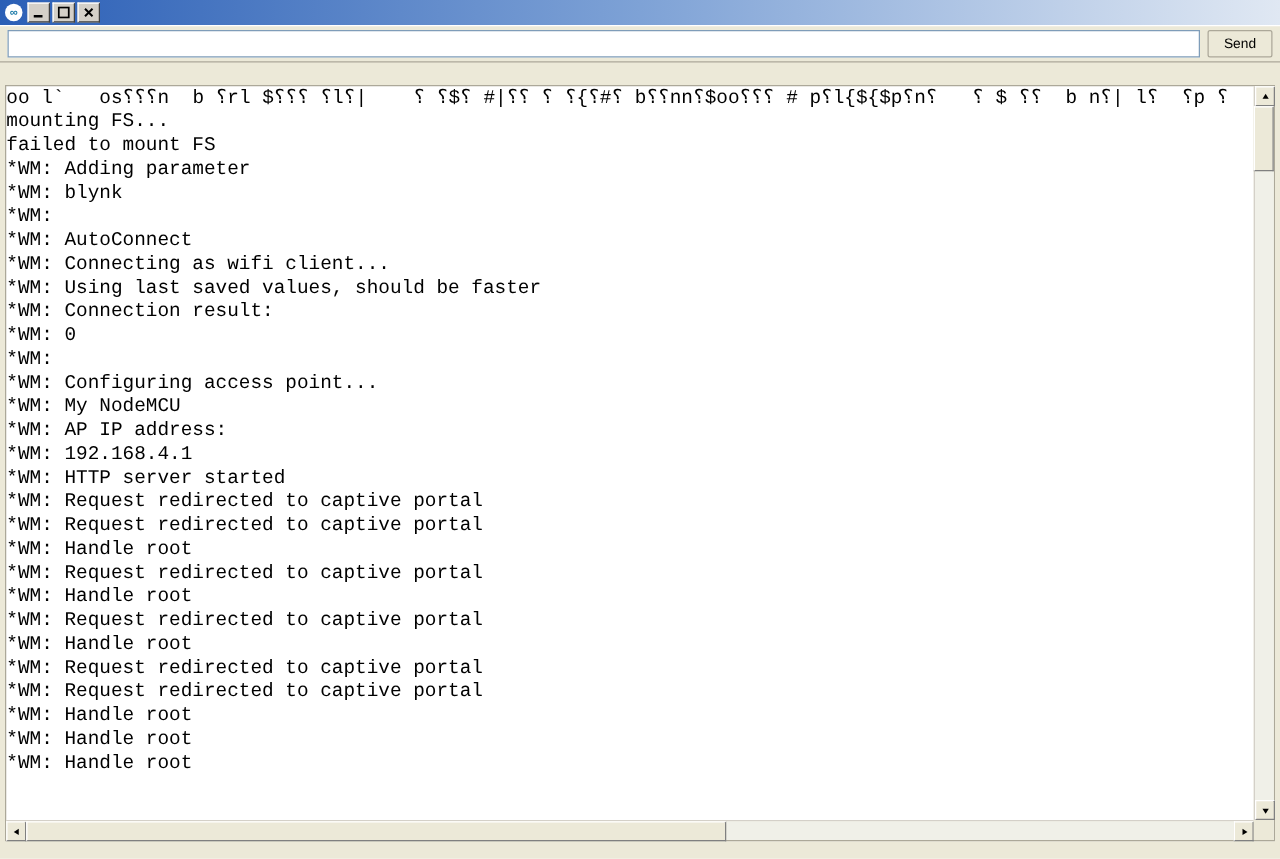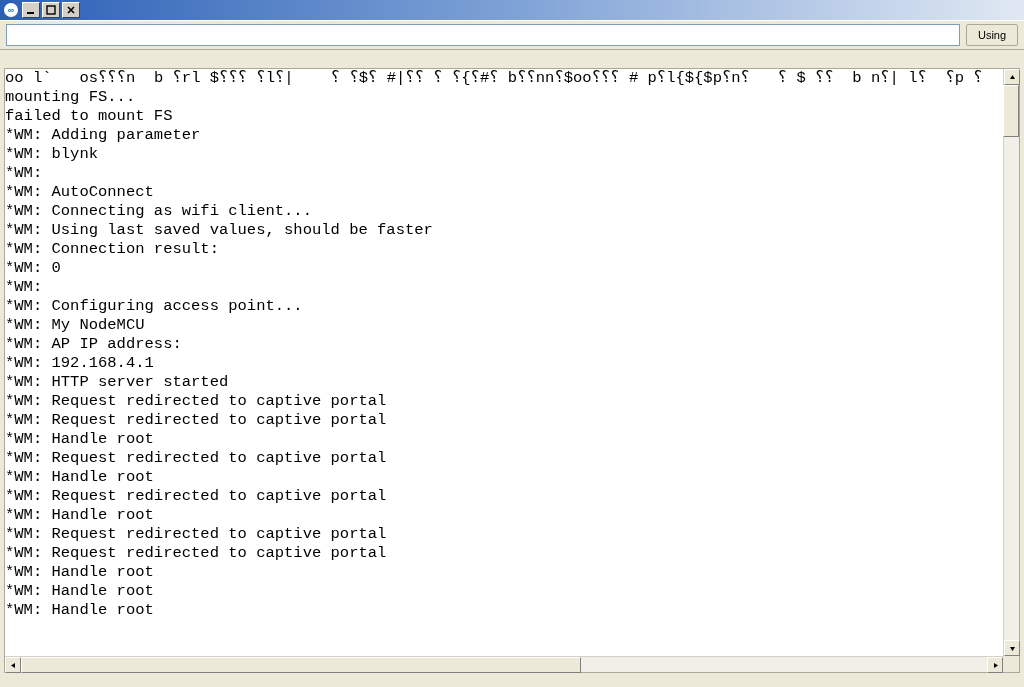--- a/index.html
+++ b/index.html
@@ -184,21 +184,21 @@
     <div class="winbtn">
       <svg viewBox="0 0 10 10">
           <path d="M2 2 L8 8 M8 2 L2 8" stroke="#000" stroke-width="1.6"></path>
         </svg>
     </div>
   </div>
 </div>
 
 <div class="toolbar">
   <input class="input-line" type="text" value="" style="">
-  <button class="send-btn">Using</button>
+  <button class="send-btn">Send</button>
 </div>
 
 <div class="console-wrap">
   <div class="console" id="console-out">oo l`   os⸮⸮⸮n  b ⸮rl $⸮⸮⸮ ⸮l⸮|    ⸮ ⸮$⸮ #|⸮⸮ ⸮ ⸮{⸮#⸮ b⸮⸮nn⸮$oo⸮⸮⸮ # p⸮l{${$p⸮n⸮   ⸮ $ ⸮⸮  b n⸮| l⸮  ⸮p ⸮
 mounting FS...
 failed to mount FS
 *WM: Adding parameter
 *WM: blynk
 *WM: 
 *WM: AutoConnect

